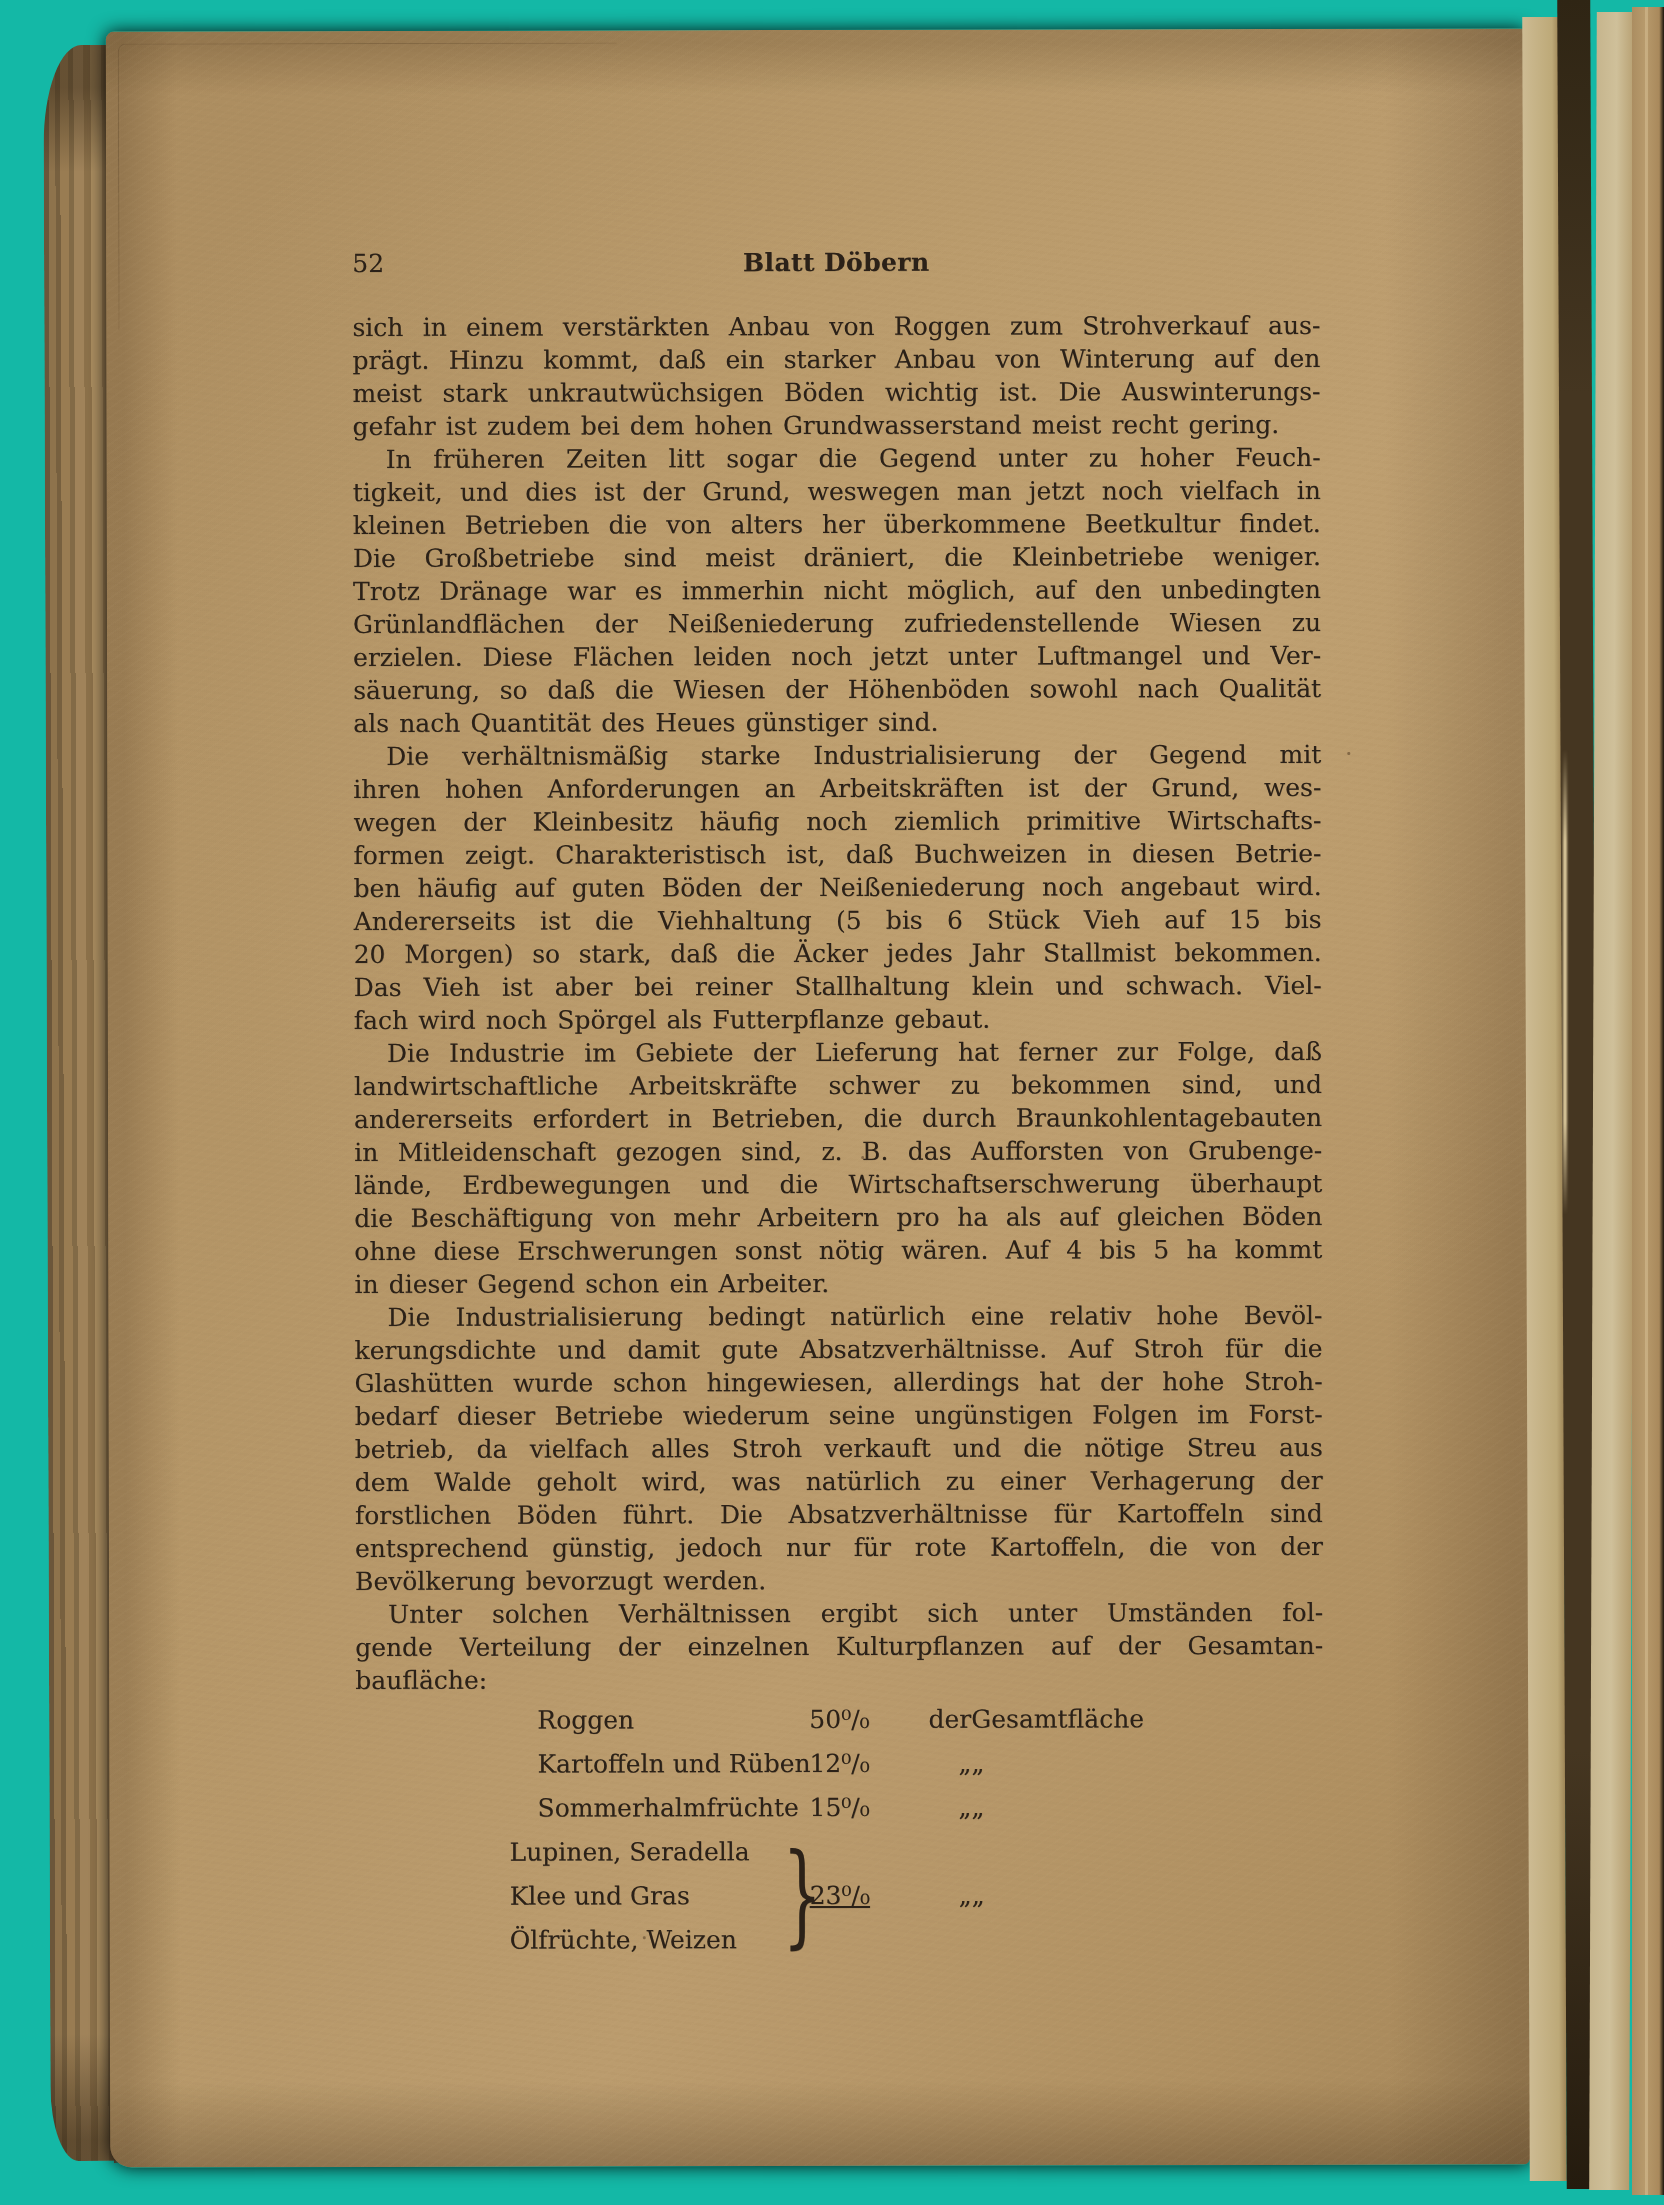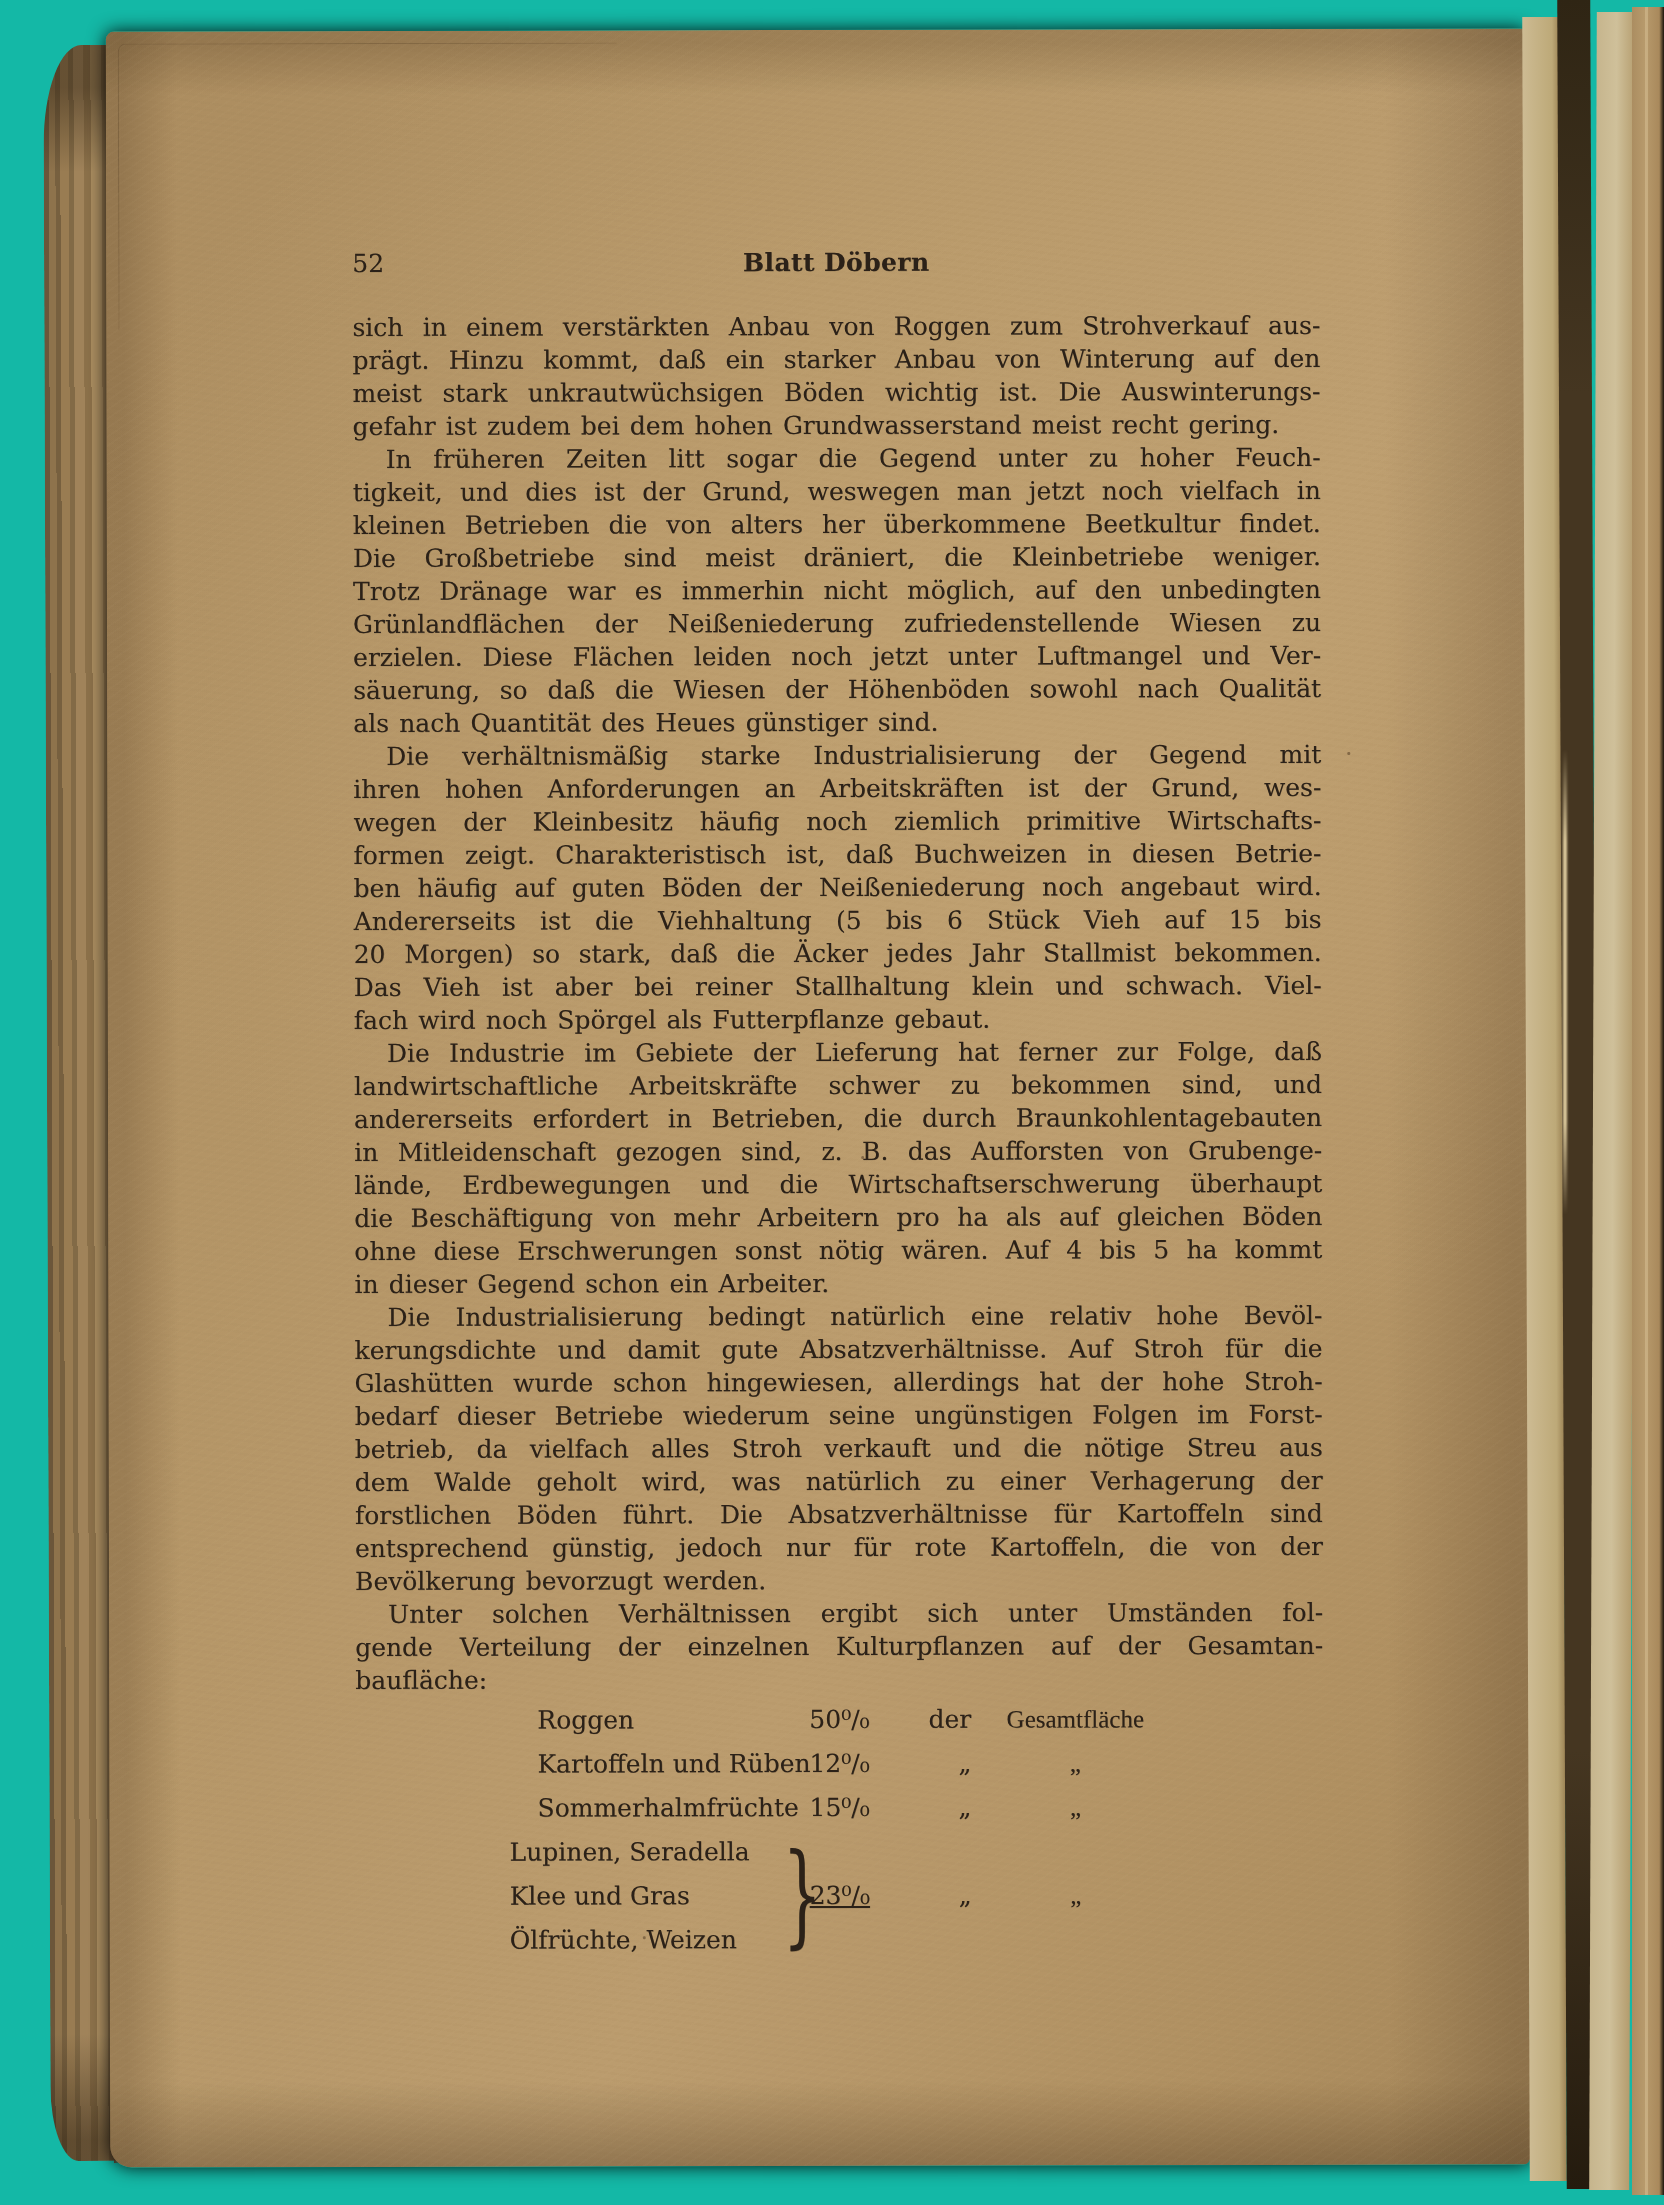--- a/index.html
+++ b/index.html
@@ -62,21 +62,21 @@
   .body{position:absolute;left:246px;top:280px;width:968px;font-size:25px;word-spacing:.09em;}
   .line{height:33px;line-height:33px;text-align:justify;text-align-last:justify;white-space:normal;}
   .line.last{text-align-last:left;}
   .line.indent{text-indent:33px;}
 
   .ctable{position:absolute;left:400px;top:1668px;width:749px;font-size:25px;}
   .t-row{position:relative;height:44px;line-height:44px;}
   .t-label{position:absolute;left:0;margin-left:28px;}
   .t-pct{position:absolute;left:300px;width:92px;}
   .t-a{position:absolute;left:387px;width:75px;text-align:right;}
-  .t-b{position:absolute;left:462px;width:208px;text-align:center;font-family:Liberation Serif, serif;}
+  .t-b{position:absolute;left:462px;width:208px;}
   .t-group{position:relative;height:132px;}
   .g-line{height:44px;line-height:44px;}
   .t-brace{position:absolute;left:273px;top:-1.7px;font-size:112px;line-height:133px;
     transform:scaleX(.55);transform-origin:left center;font-weight:400;}
   .g-mid{position:absolute;top:44px;height:44px;line-height:44px;}
   .g-mid.t-pct{left:300px;text-decoration:underline;} .g-mid.t-a{left:387px;} .g-mid.t-b{left:462px;}
 </style>
 </head>
 <body>
 

